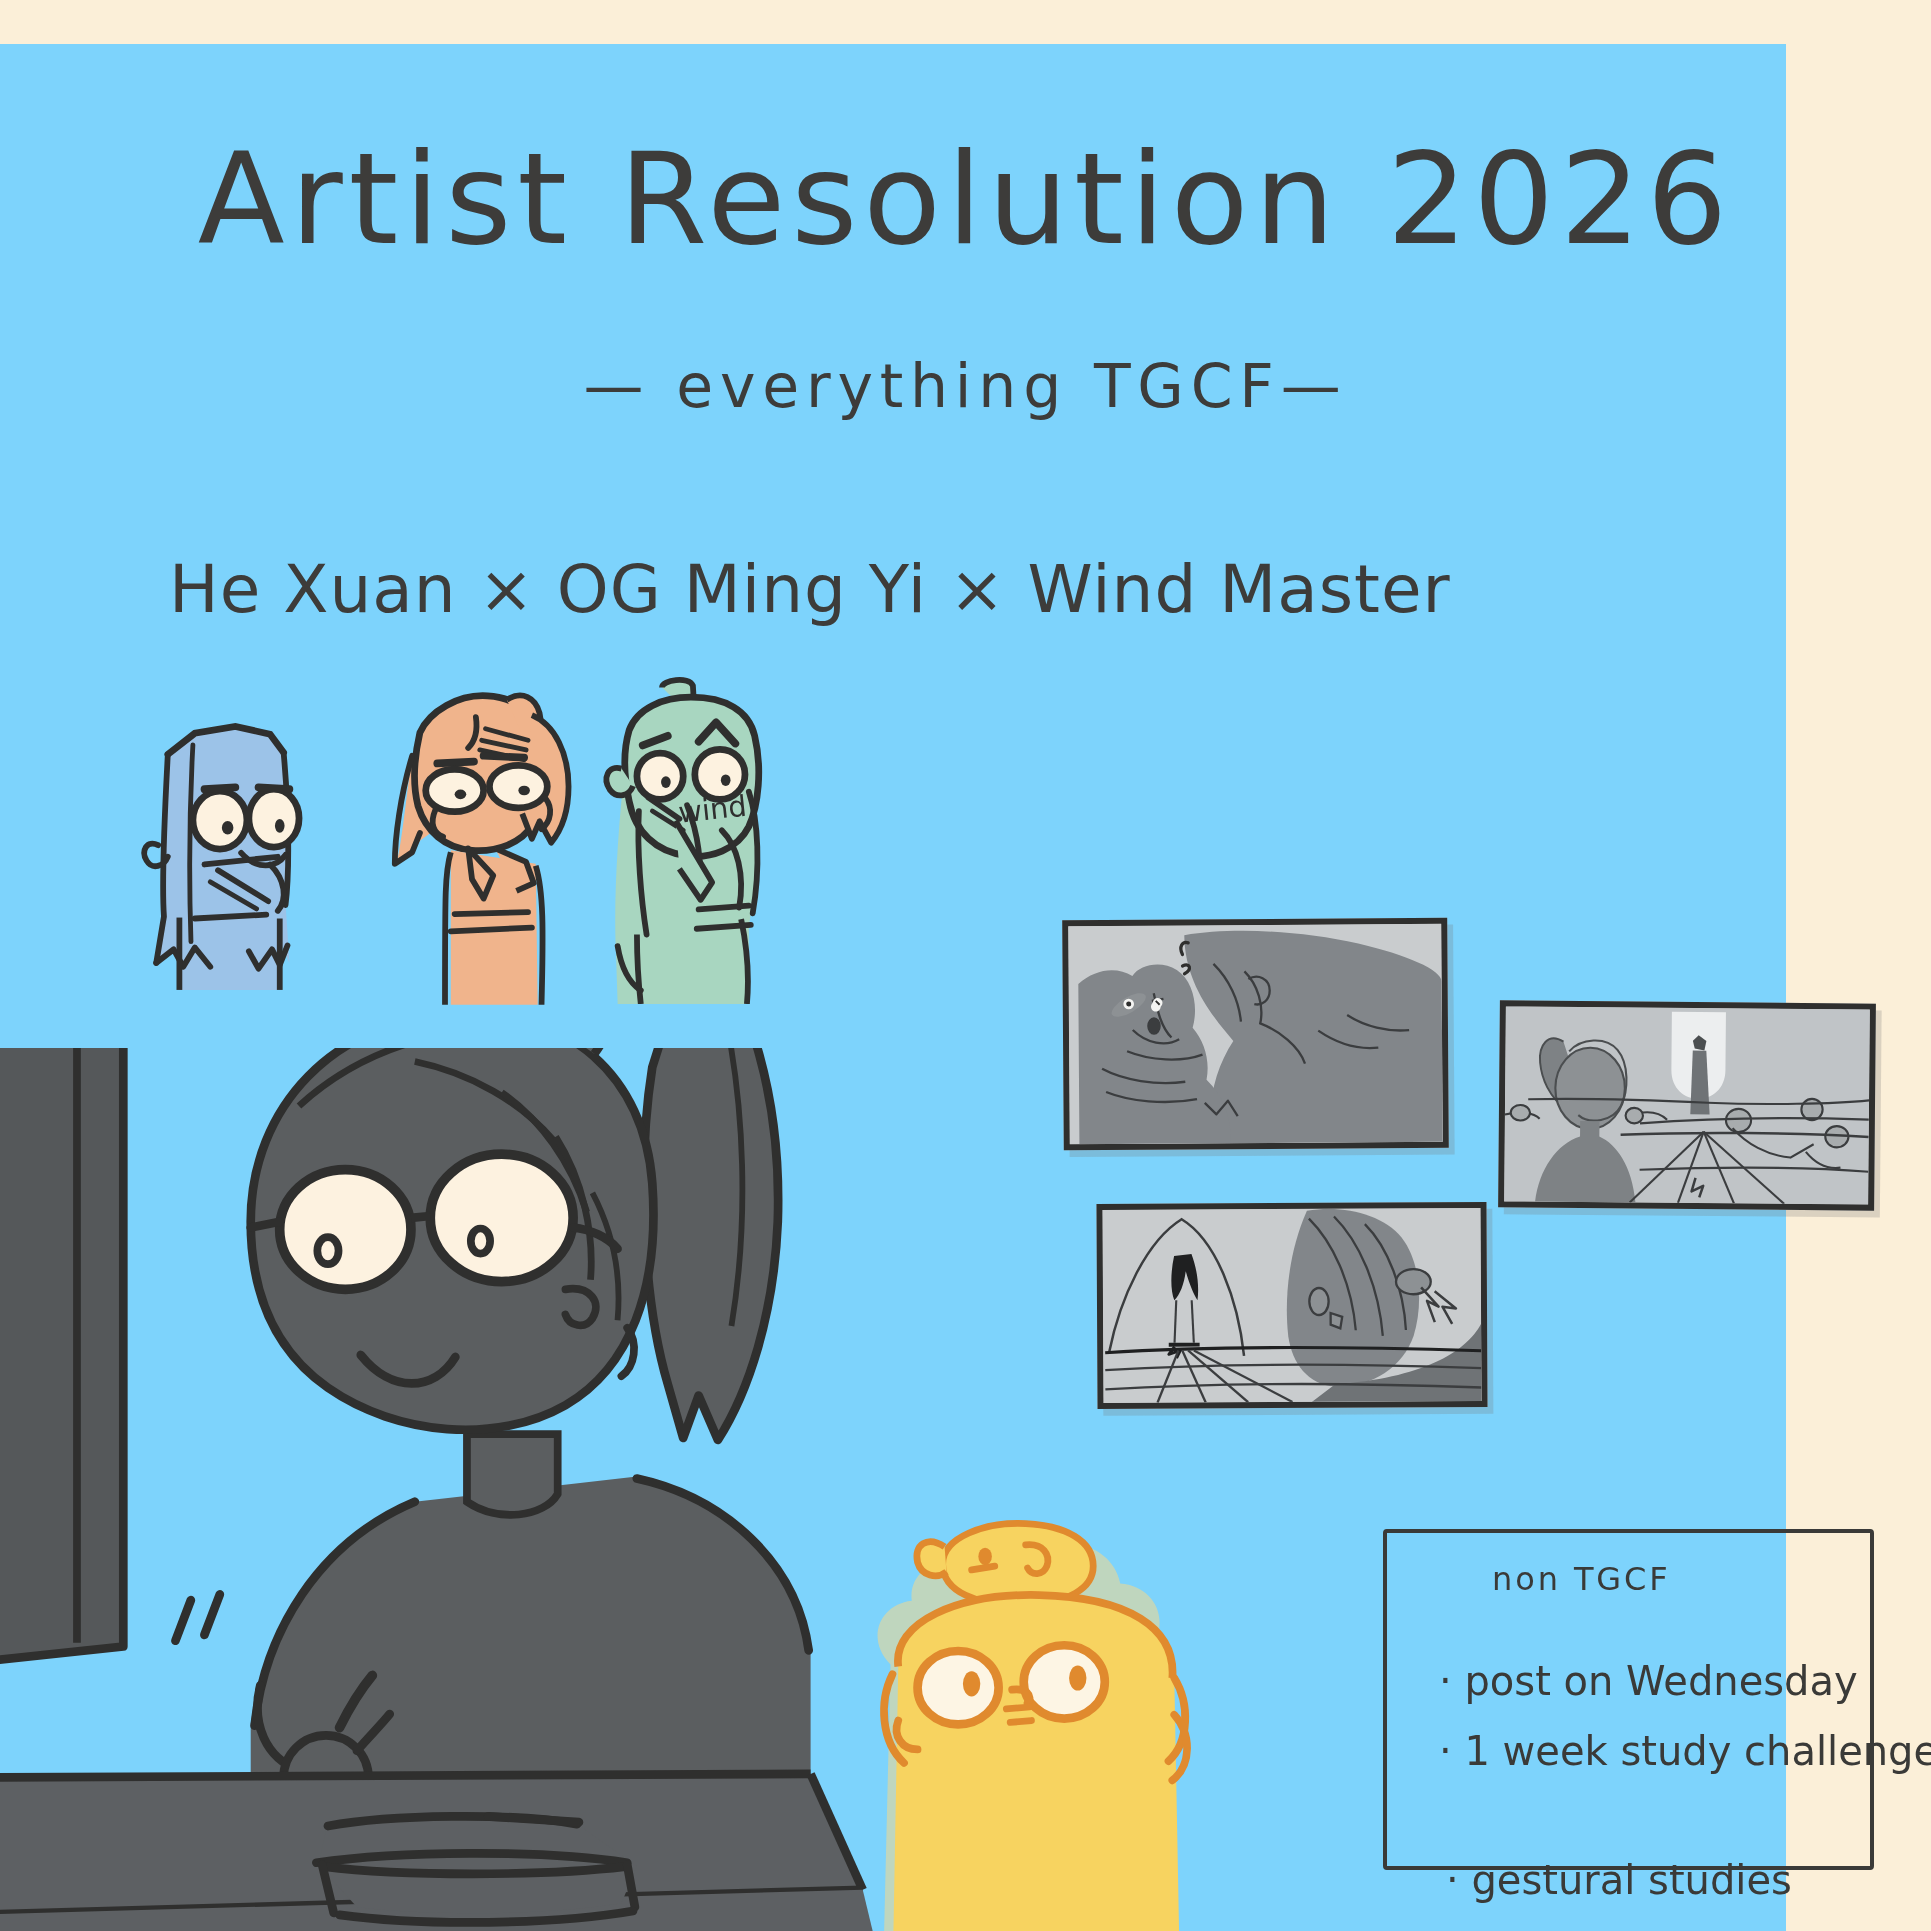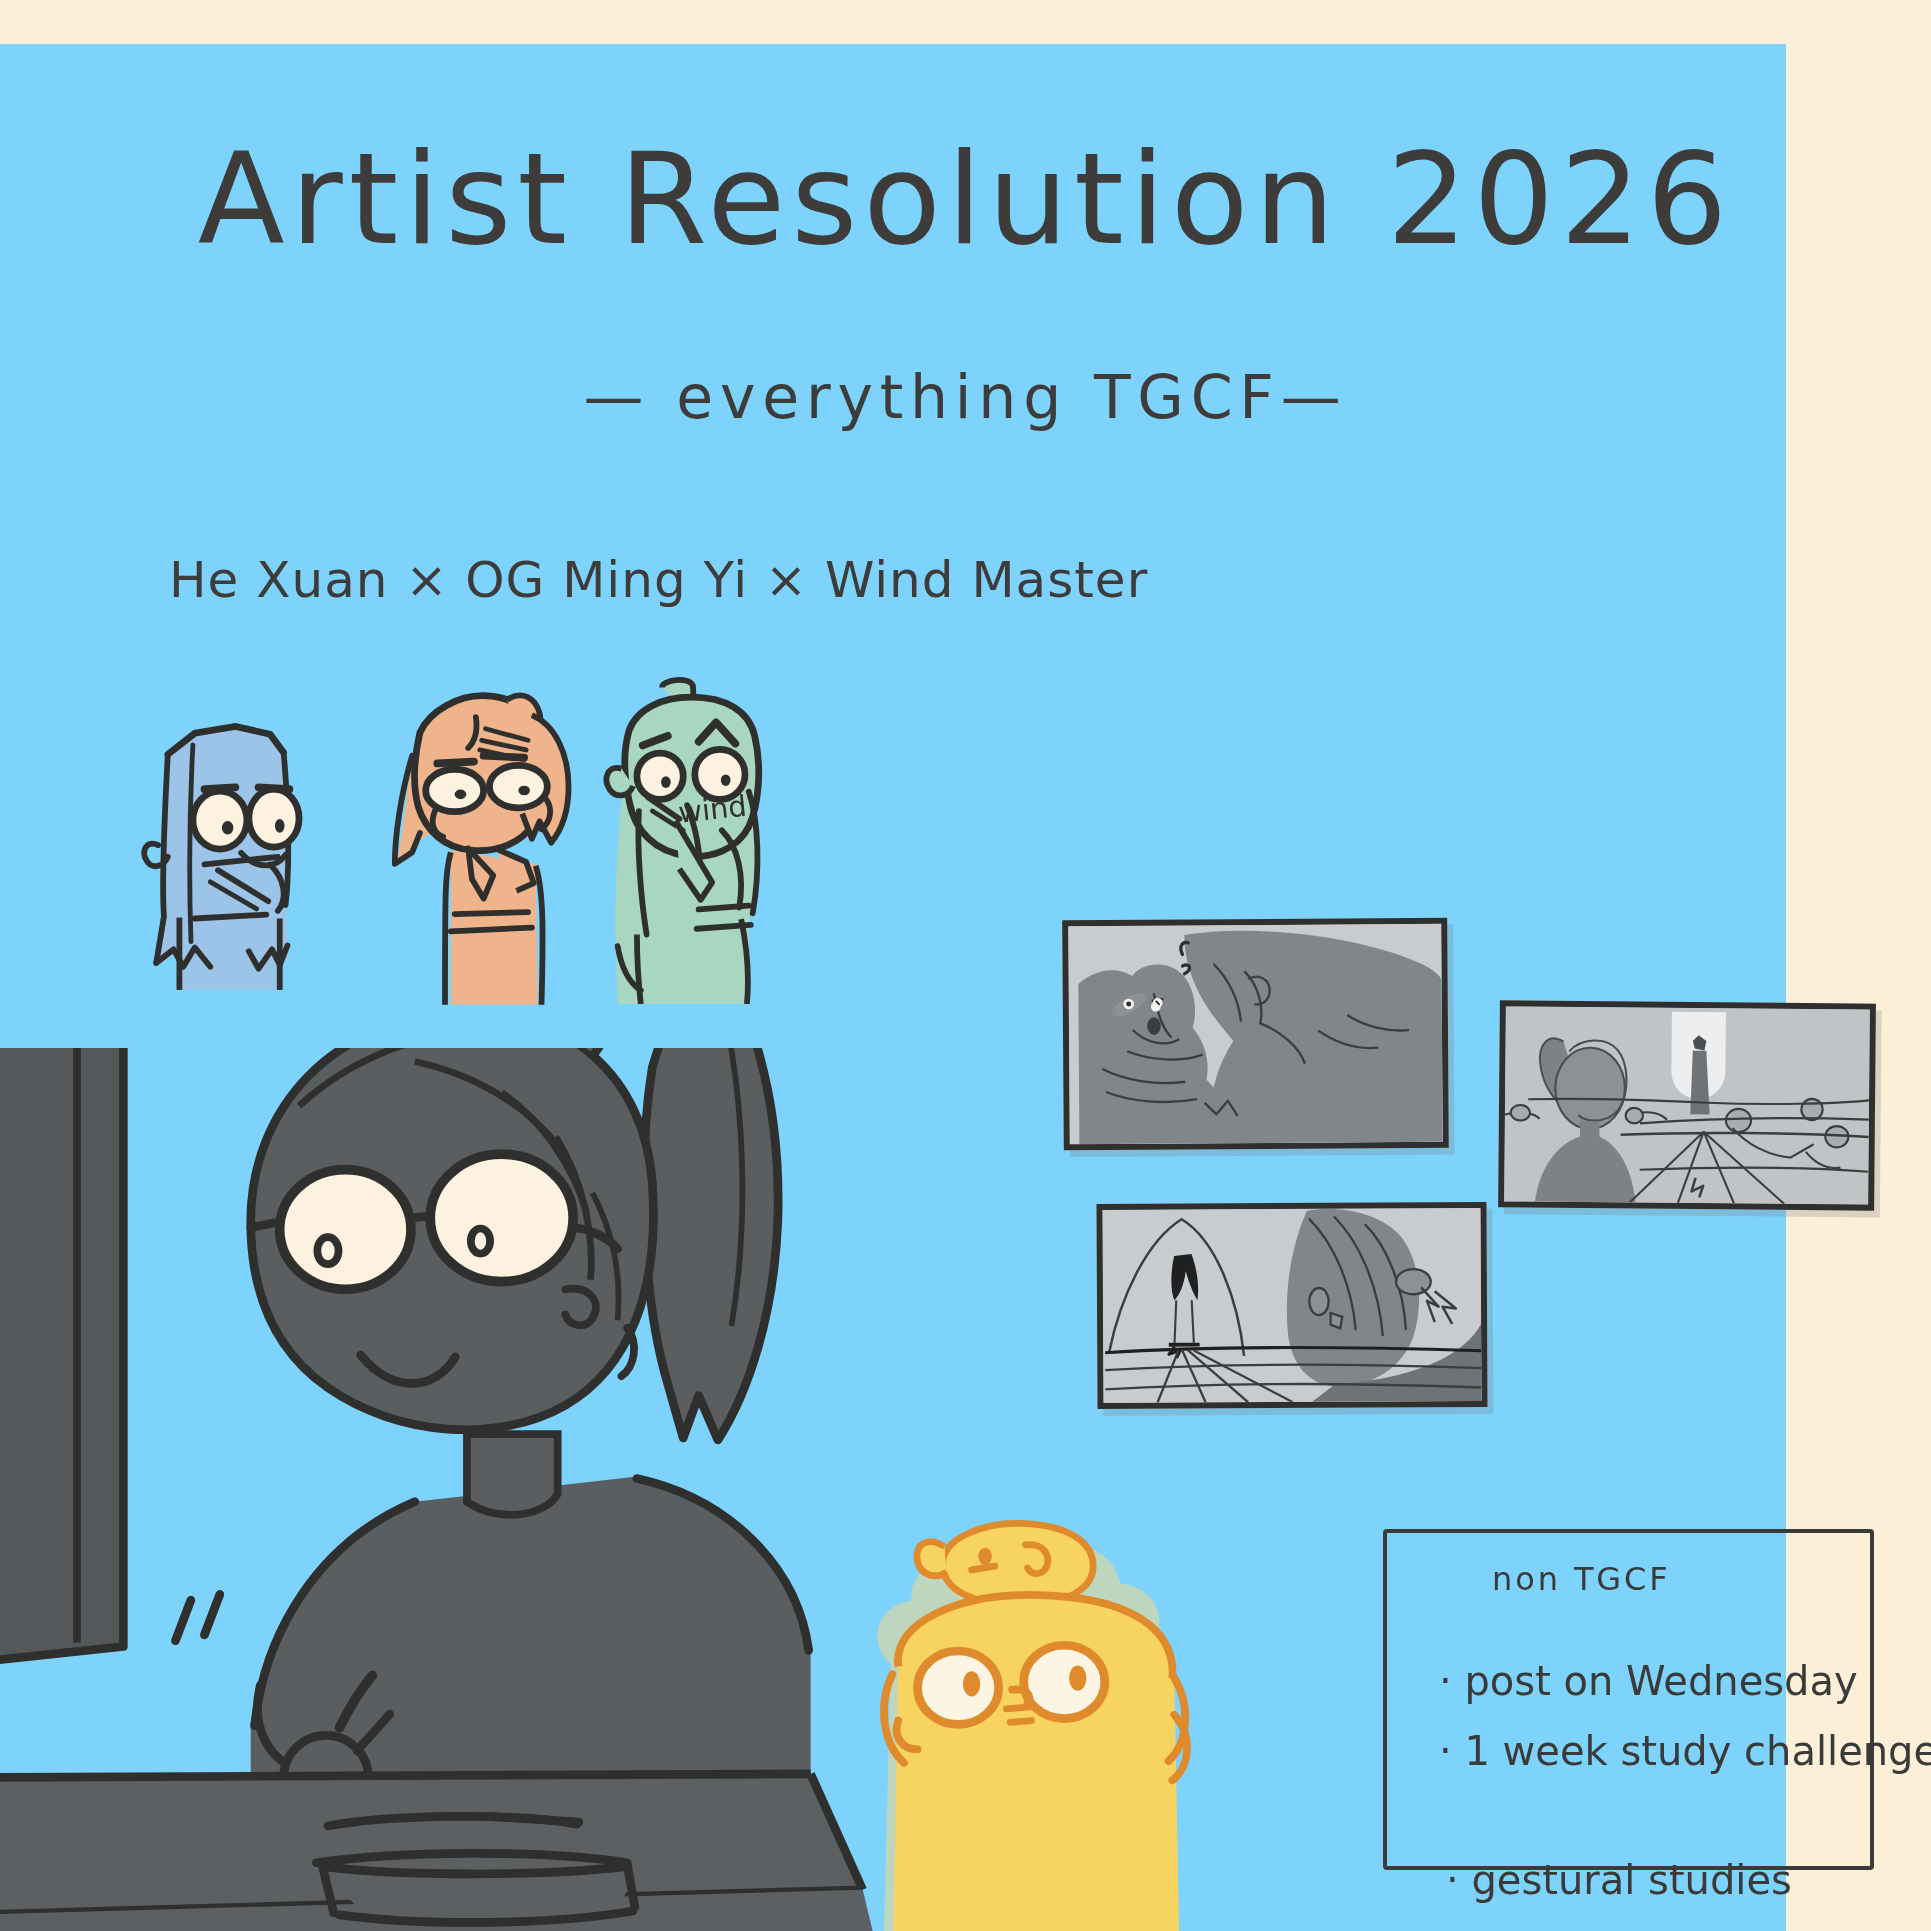--- a/index.html
+++ b/index.html
@@ -10,25 +10,25 @@
   }
   #sheet{position:relative;width:1786px;height:1931px;background:#7dd3fc;margin-top:44px;}
   .hand{font-family:"DejaVu Sans", sans-serif;color:#3a3a38;}
   
   #title{
     position:absolute;left:0;top:92px;width:1931px;text-align:center;
     font-size:127px;letter-spacing:5.8px;font-weight:400;
     color:#3d3c3a;line-height:1;
   }
   #subtitle{
-    position:absolute;left:0;top:318px;width:1931px;text-align:center;
+    position:absolute;left:0;top:307px;width:1931px;text-align:center;
     font-size:60px;letter-spacing:6.8px;color:#3d3c3a;
   }
   #ship-line1{
-    position:absolute;left:169px;top:507px;font-size:50px;letter-spacing:1px;color:#3d3c3a;white-space:nowrap;text-align:right;
+    position:absolute;left:169px;top:507px;font-size:66px;letter-spacing:1px;color:#3d3c3a;white-space:nowrap;text-align:right;
   }
   #ship-line2{
     position:absolute;left:362px;top:579px;font-size:50px;letter-spacing:1.9px;color:#3d3c3a;white-space:nowrap;
   }
   #storybeats{
     position:absolute;left:1144px;top:758px;font-size:54px;letter-spacing:1px;color:#3d3c3a;
   }
   
   #nonbox{
     position:absolute;left:1383px;top:1485px;width:483px;height:333px;

